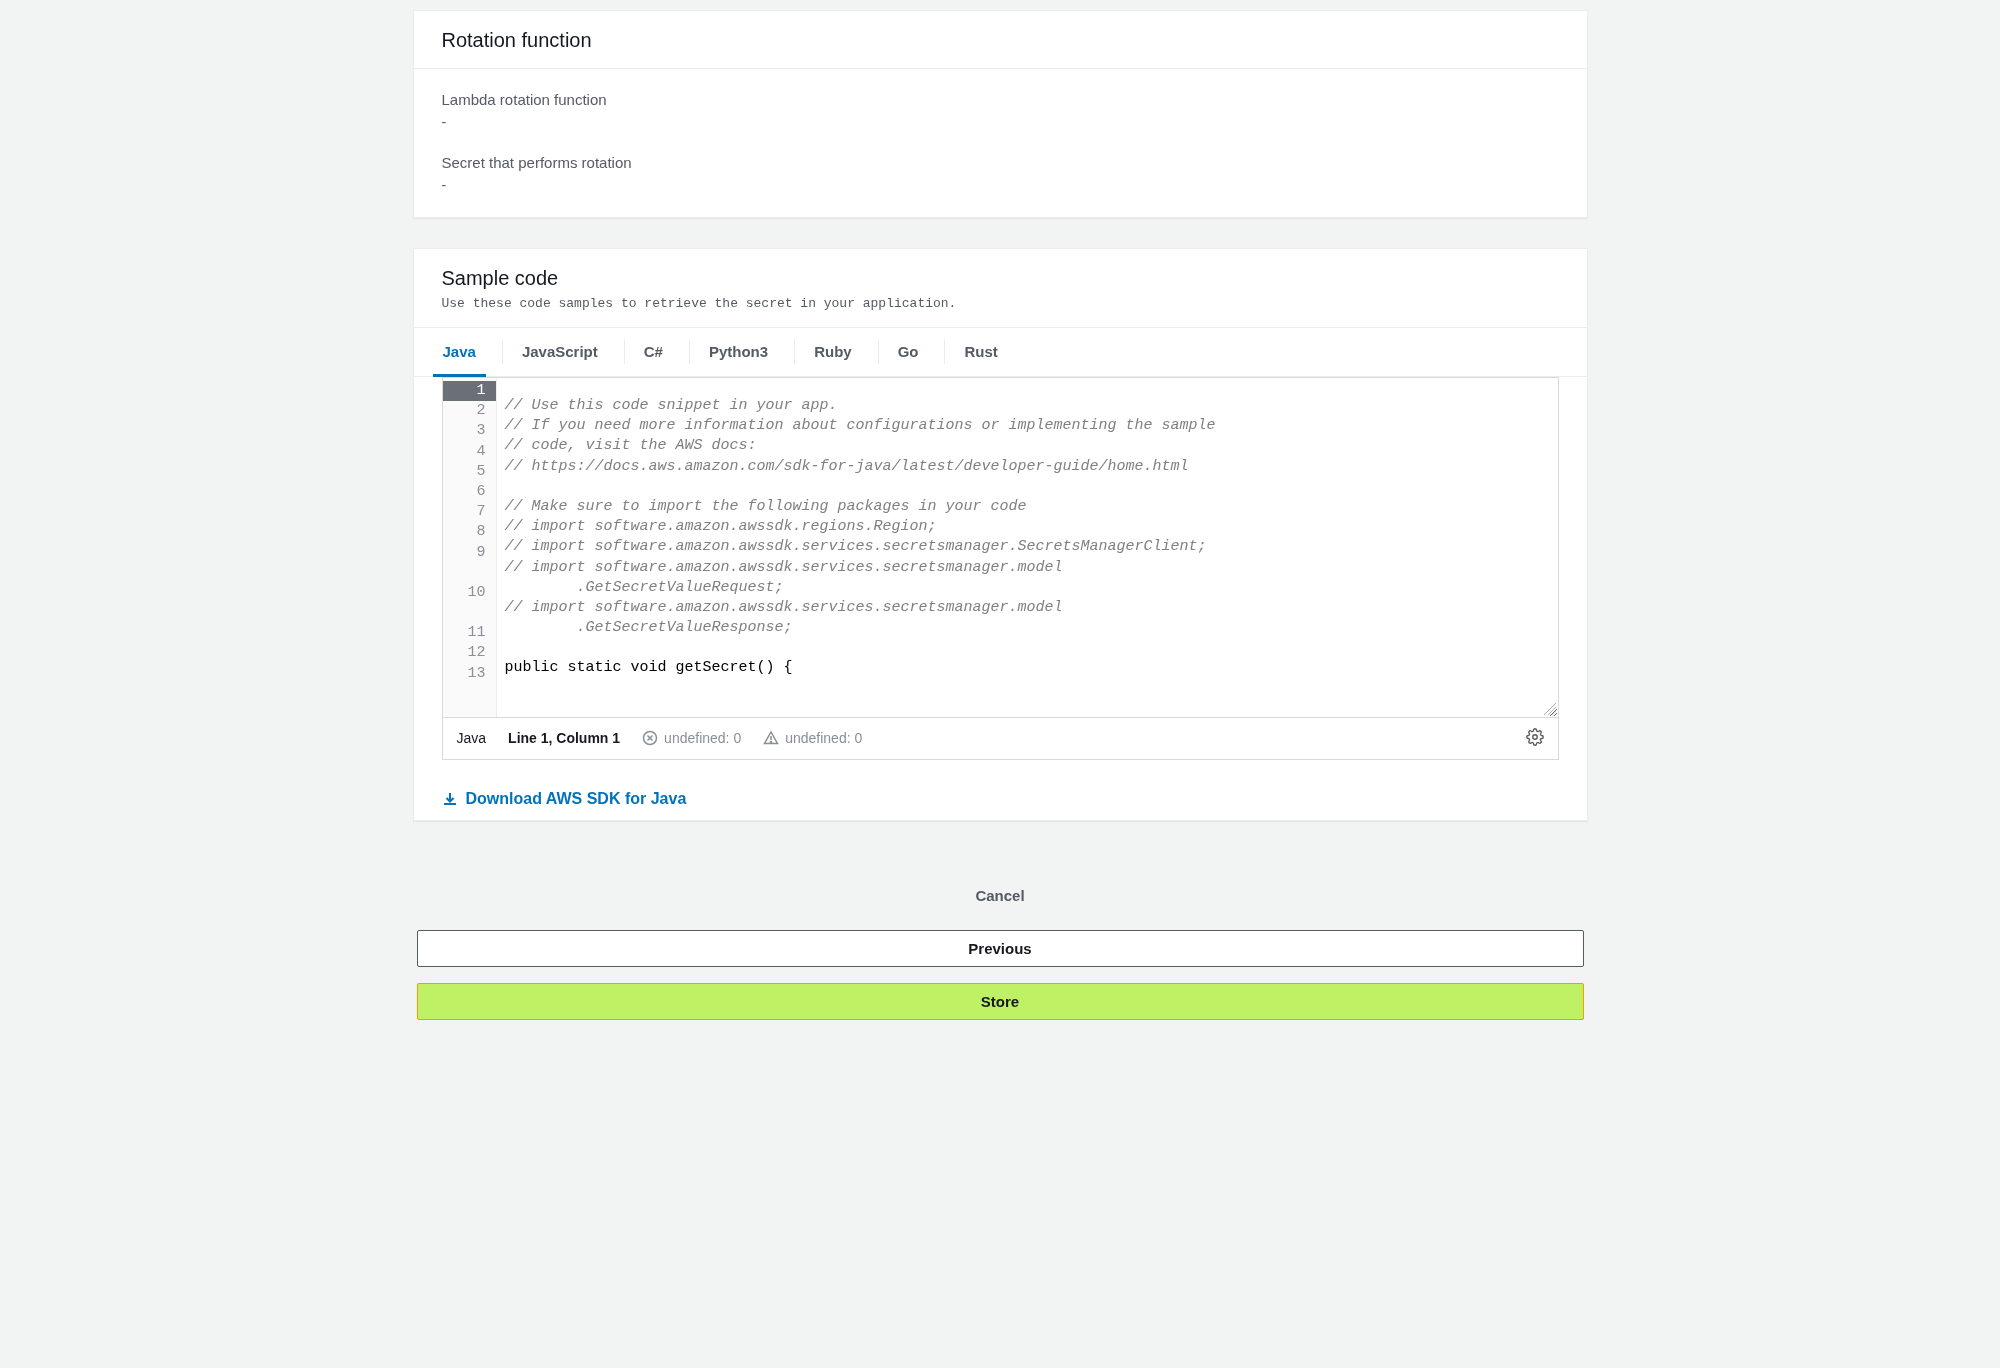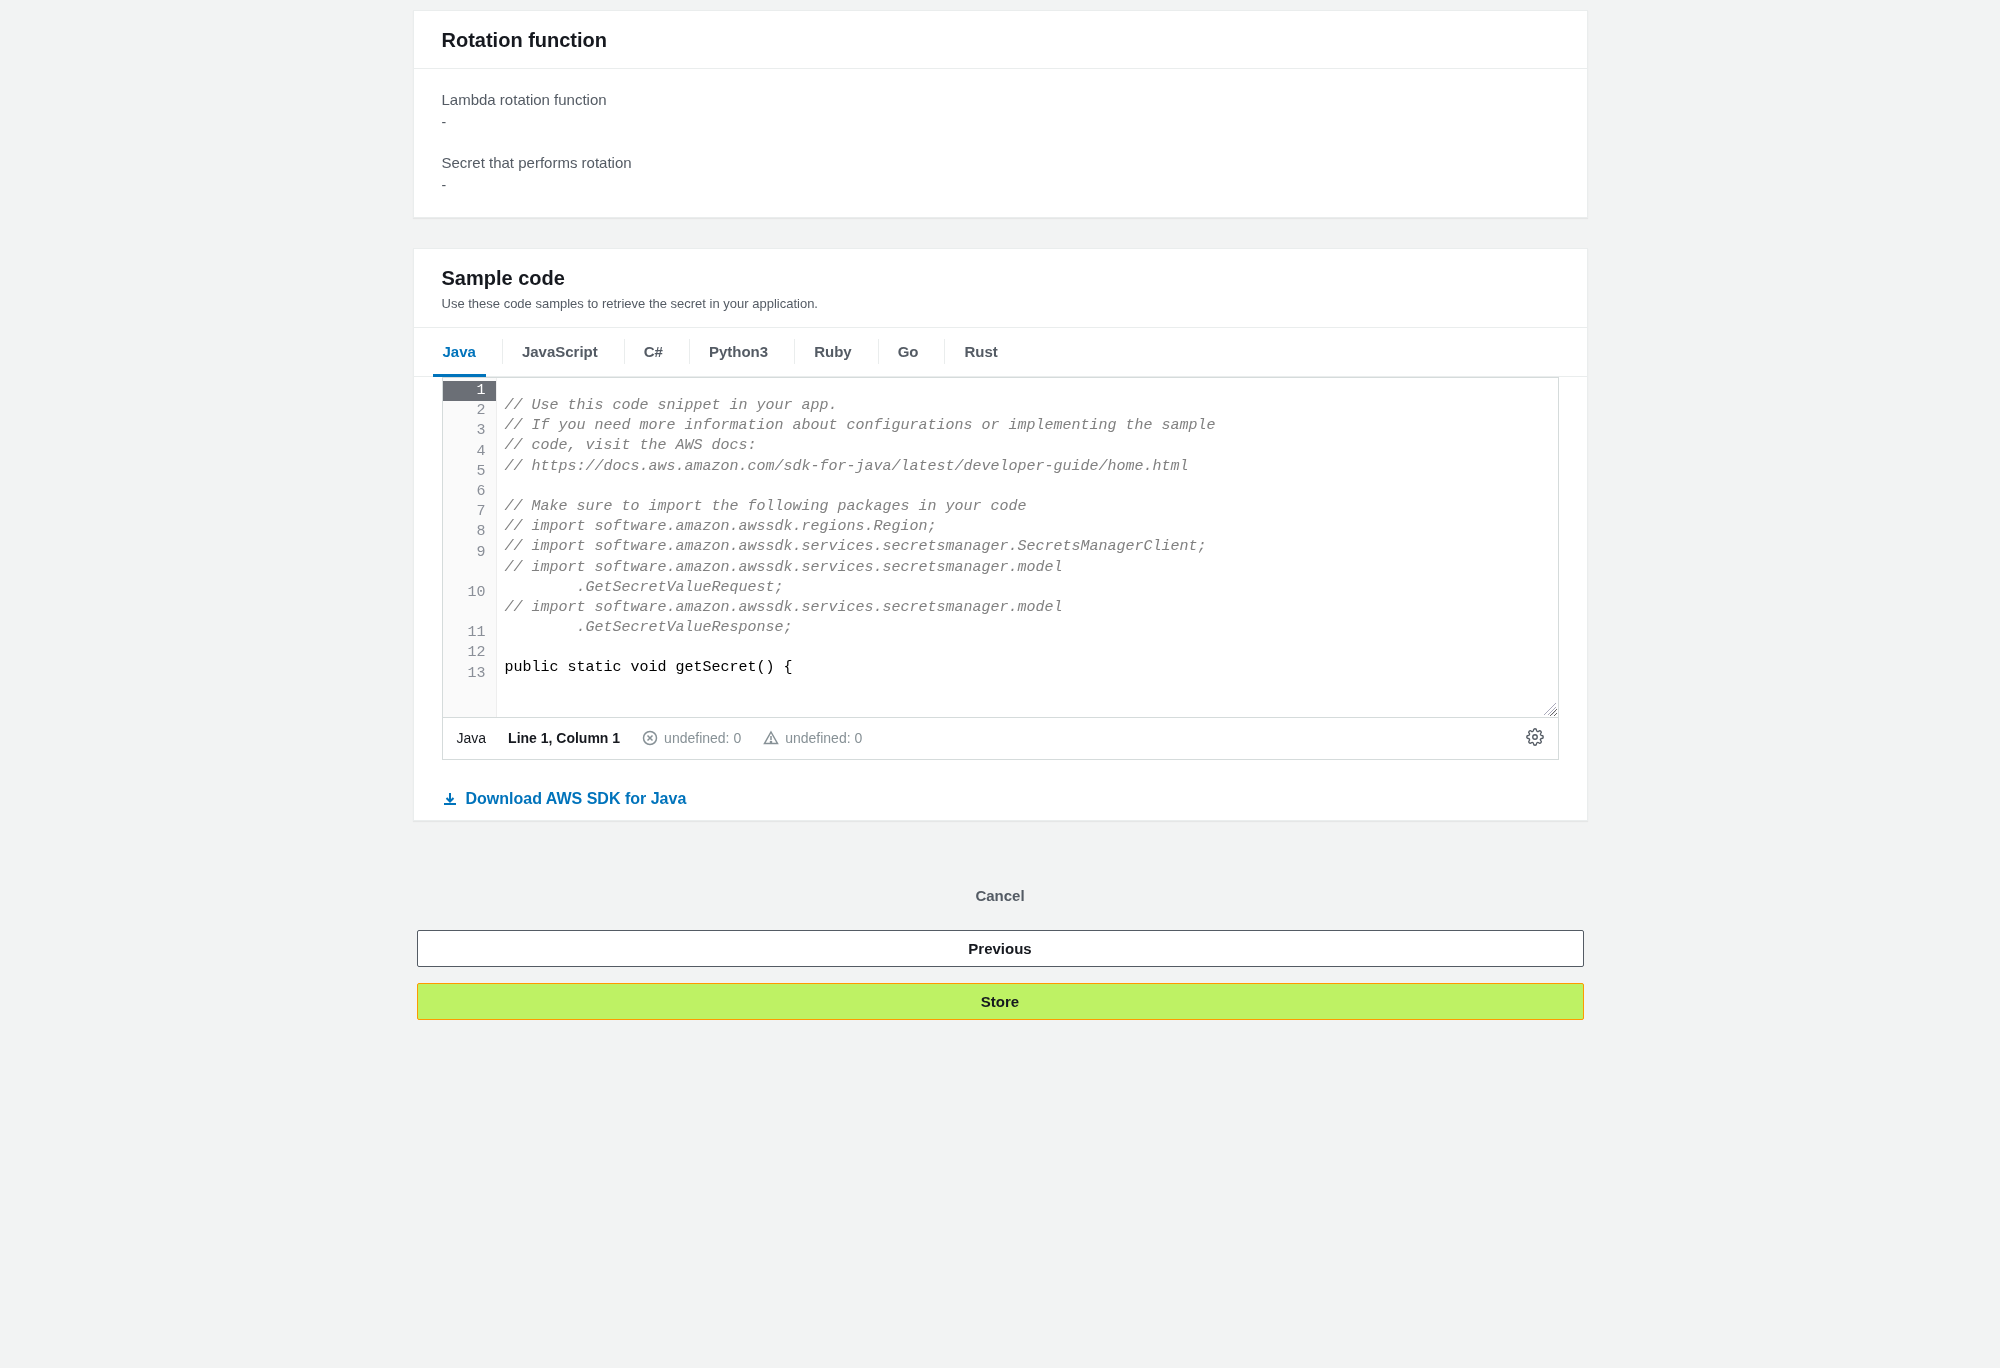--- a/index.html
+++ b/index.html
@@ -20,27 +20,28 @@
   border: 1px solid #eaeded;
   box-shadow: 0 1px 1px rgba(0,0,0,0.05);
   margin-bottom: 30px;
 }
 .panel-header {
   padding: 18px 28px 16px 28px;
   border-bottom: 1px solid #eaeded;
 }
 .panel-title {
   font-size: 20px;
-  font-weight: 700;
+  font-weight: 400;
   color: #16191f;
 }
 .panel-subtitle {
   font-size: 13px;
   color: #545b64;
   margin-top: 6px;
+  font-family: Liberation Mono, monospace;
 }
 .panel-body {
   padding: 22px 28px 24px 28px;
 }
 .field-label {
   font-size: 15px;
   color: #545b64;
   margin-bottom: 6px;
 }
 .field-value {

